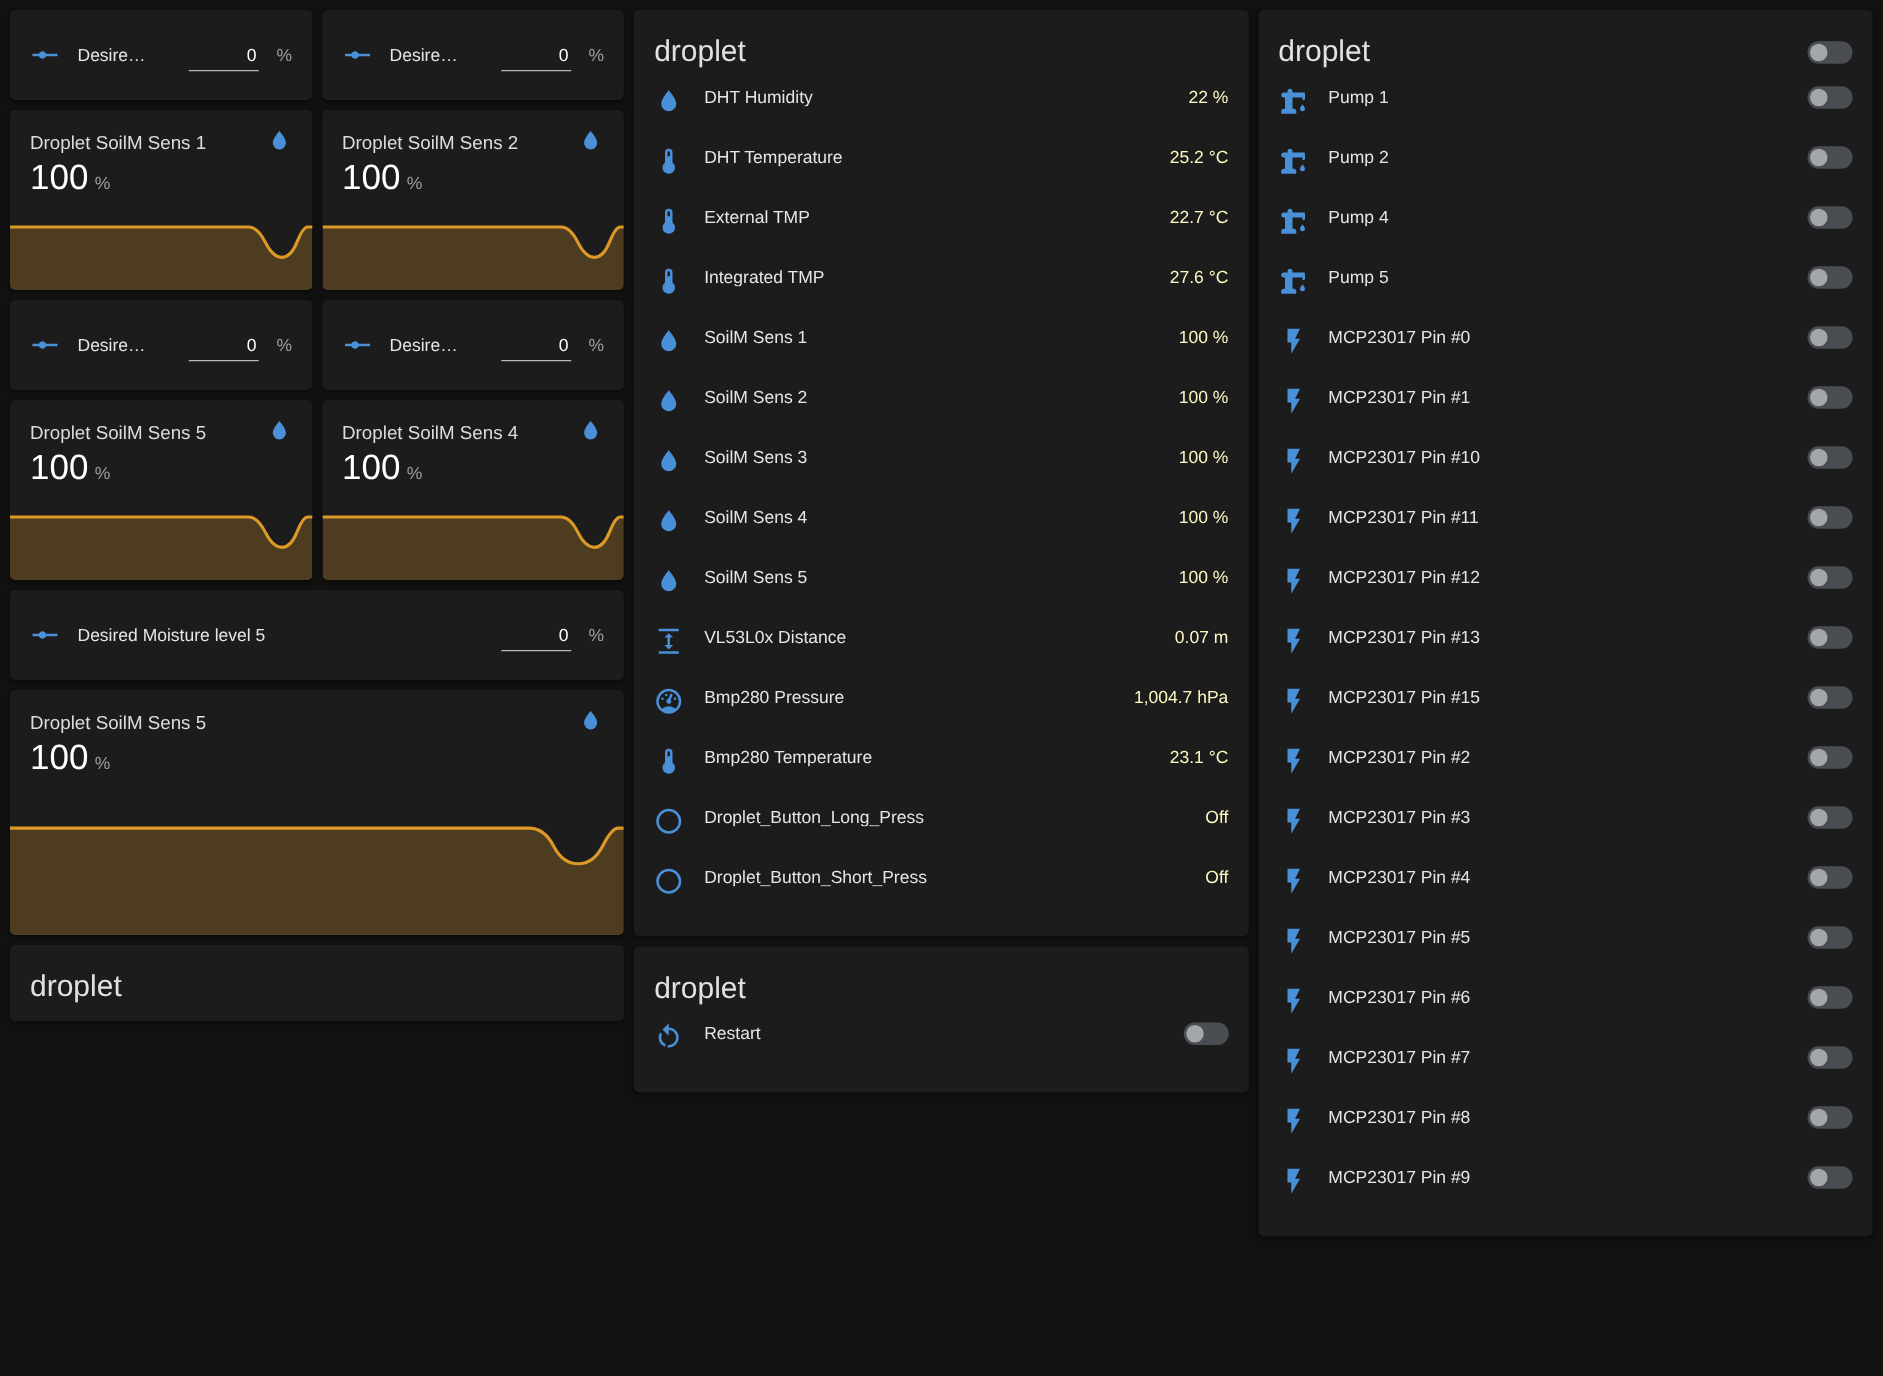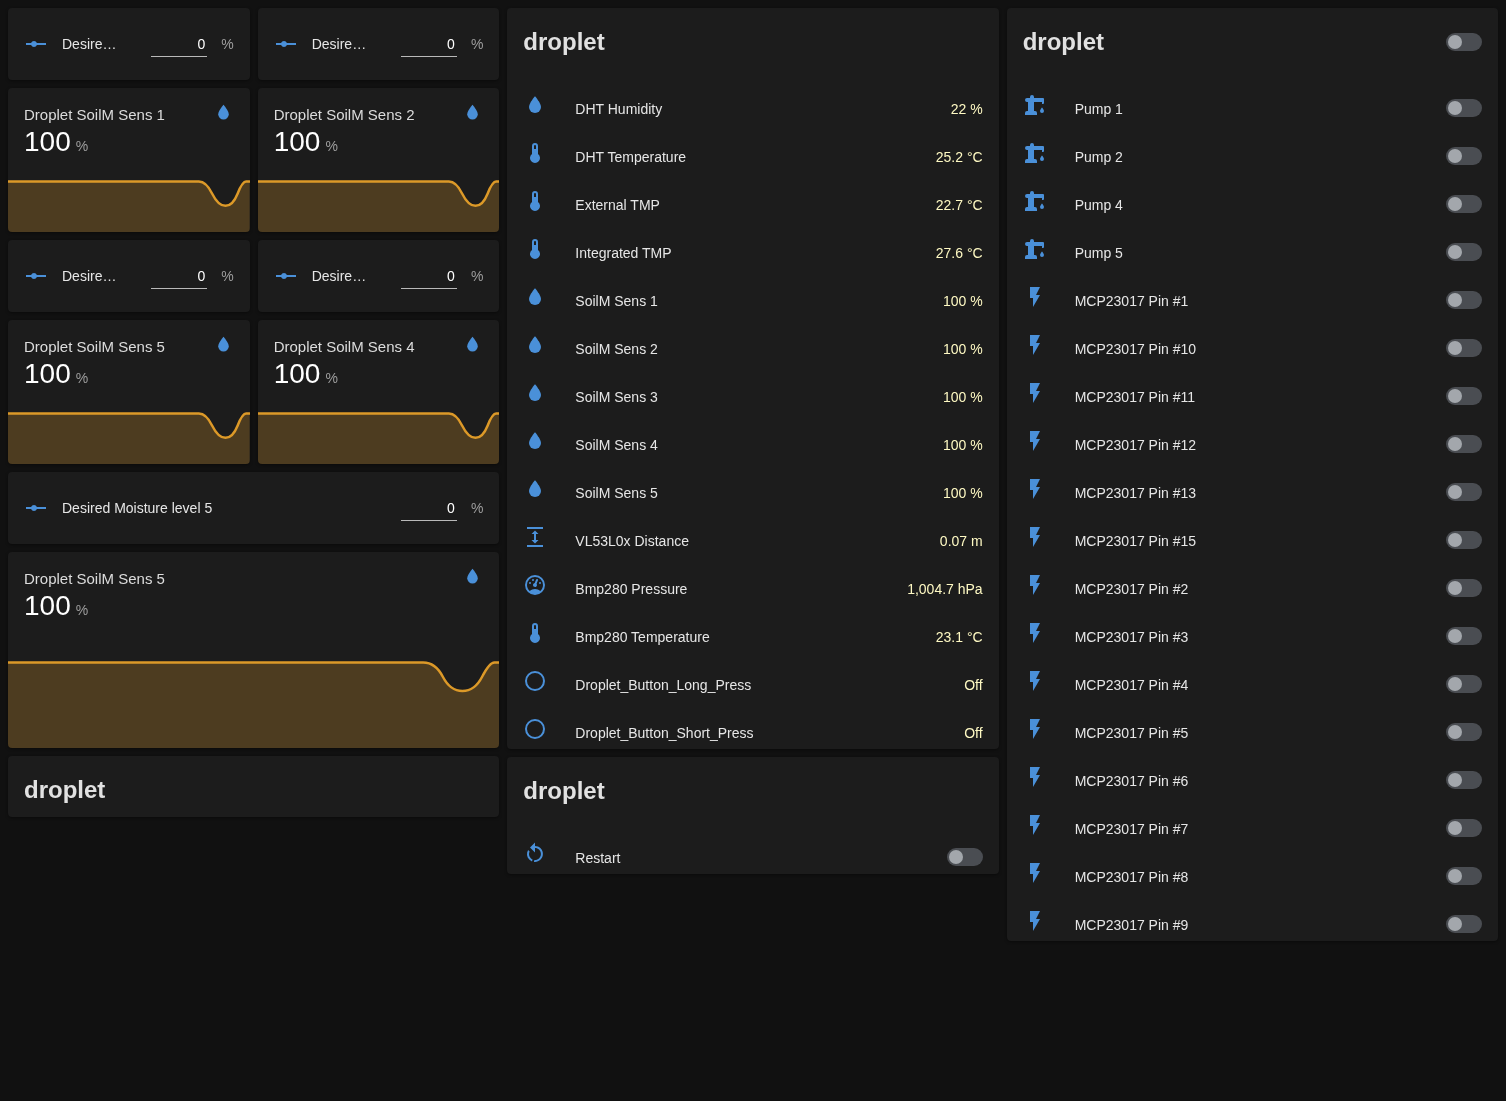--- a/index.html
+++ b/index.html
@@ -7,25 +7,25 @@
   body{
     background:#111111;
     font-family:"Liberation Sans",sans-serif;
     color:#e1e1e1;
     overflow:hidden;
   }
   .page{display:grid;grid-template-columns:1fr 1fr 1fr;gap:8px;padding:8px;align-items:start}
   .col{display:flex;flex-direction:column;gap:8px;min-width:0}
   .pair-grid{display:grid;grid-template-columns:1fr 1fr;gap:8px}
   .card{background:#1c1c1c;border-radius:4px;overflow:hidden;box-shadow:0 1px 3px rgba(0,0,0,.45)}
-  .card-title{font-size:24px;font-weight:700;color:#e1e1e1;padding:20px 16px 12px;line-height:1.2}
+  .card-title{font-size:24px;font-weight:400;color:#e1e1e1;padding:20px 16px 12px;line-height:1.2}
   .head-row{display:flex;align-items:center;justify-content:space-between;padding:20px 16px 12px}
   .head-row .card-title{padding:0}
   .rows{padding-bottom:8px}
-  .erow{display:flex;align-items:flex-end;height:48px;padding:0 16px;gap:28px}
+  .erow{display:flex;align-items:flex-start;height:48px;padding:0 16px;gap:16px}
   .icon{width:24px;height:24px;flex:0 0 24px;color:#4a90d9}
   .icon svg{width:100%;height:100%;fill:currentColor;display:block}
   .elabel{flex:1;font-size:14px;color:#e6e6e6;white-space:nowrap;overflow:hidden;text-overflow:ellipsis}
   .evalue{font-size:14px;color:#fef9c3;white-space:nowrap}
   
   .input-card{display:flex;align-items:center;height:72px;padding:0 16px;gap:14px}
   .ilabel{font-size:14px;color:#e6e6e6;white-space:nowrap;overflow:hidden;text-overflow:ellipsis;flex:0 1 auto}
   .spacer{flex:1}
   .num-input{
     width:56px;background:transparent;border:none;border-bottom:1px solid #b9b9b9;
@@ -453,20 +453,31 @@
             <div class="toggle">
               <div class="knob"></div>
             </div>
           </div>
           <div class="erow">
             <span class="icon">
               <svg viewBox="0 0 24 24">
                 <use href="#i-flash" xlink:href="#i-flash"></use>
               </svg>
             </span>
+            <span class="elabel">MCP23017 Pin #0</span>
+            <div class="toggle">
+              <div class="knob"></div>
+            </div>
+          </div>
+          <div class="erow">
+            <span class="icon">
+              <svg viewBox="0 0 24 24">
+                <use href="#i-flash" xlink:href="#i-flash"></use>
+              </svg>
+            </span>
             <span class="elabel">MCP23017 Pin #1</span>
             <div class="toggle">
               <div class="knob"></div>
             </div>
           </div>
           <div class="erow">
             <span class="icon">
               <svg viewBox="0 0 24 24">
                 <use href="#i-flash" xlink:href="#i-flash"></use>
               </svg>

